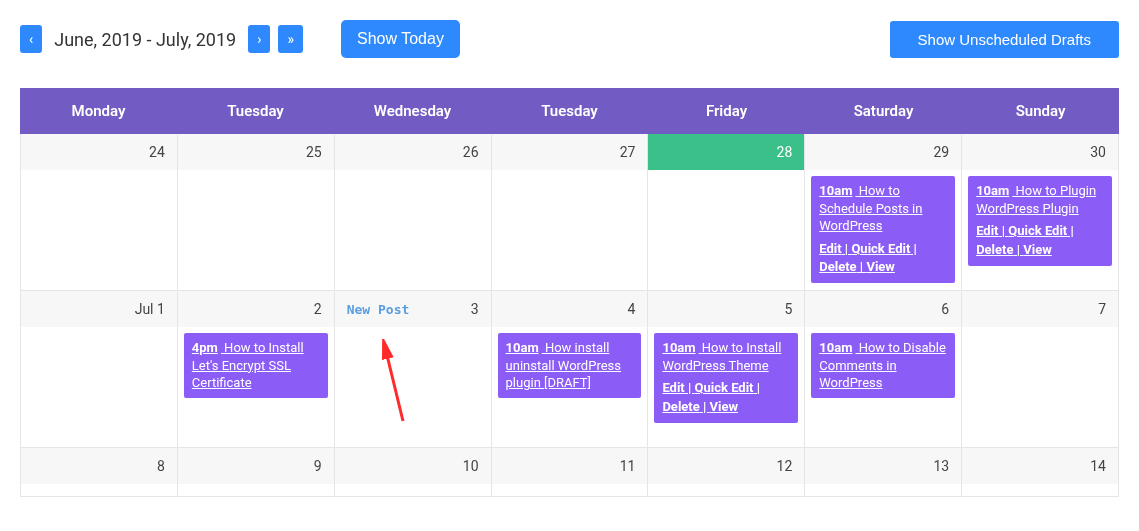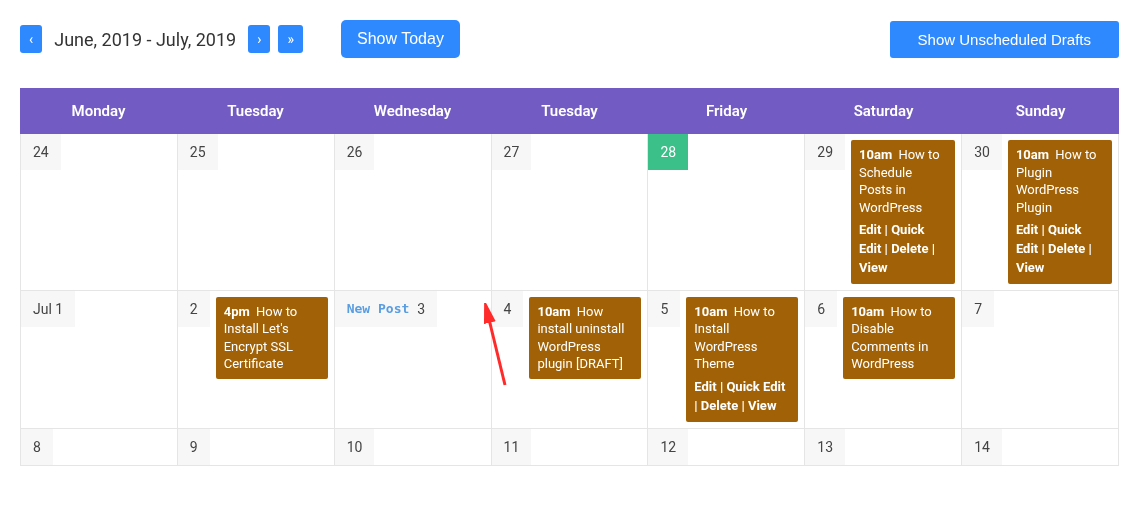--- a/index.html
+++ b/index.html
@@ -72,21 +72,21 @@
     border-left: 1px solid #e5e5e5;
   }
   .week {
     display: grid;
     grid-template-columns: repeat(7, 1fr);
   }
   .day {
     border-right: 1px solid #e5e5e5;
     border-bottom: 1px solid #e5e5e5;
     display: flex;
-    flex-direction: row;
+    flex-direction: column;
     min-height: 0;
   }
   .day-head {
     height: 36px;
     background: #f7f7f7;
     display: flex;
     align-items: center;
     justify-content: flex-end;
     padding: 0 12px;
     font-size: 14px;
@@ -109,26 +109,27 @@
   .day-body {
     padding: 6px;
     min-height: 120px;
     display: flex;
     flex-direction: column;
     gap: 6px;
     position: relative;
   }
   .day-body.short { min-height: 0; }
   .event {
-    background: #a16207;
+    background: #8b5cf6;
     color: #fff;
     padding: 6px 8px;
     border-radius: 2px;
     font-size: 13px;
     line-height: 1.35;
+    text-decoration: underline;
   }
   .event .time { font-weight: 700; margin-right: 3px; }
   .event .title { }
   .event .actions { margin-top: 5px; font-weight: 700; font-size: 13px; line-height: 1.45; }
   .event .act { cursor: pointer; }
   .event .sep::before { content: " | "; font-weight:700; }
   .arrow {
     position: absolute;
     top: 12px;
     left: 42px;

